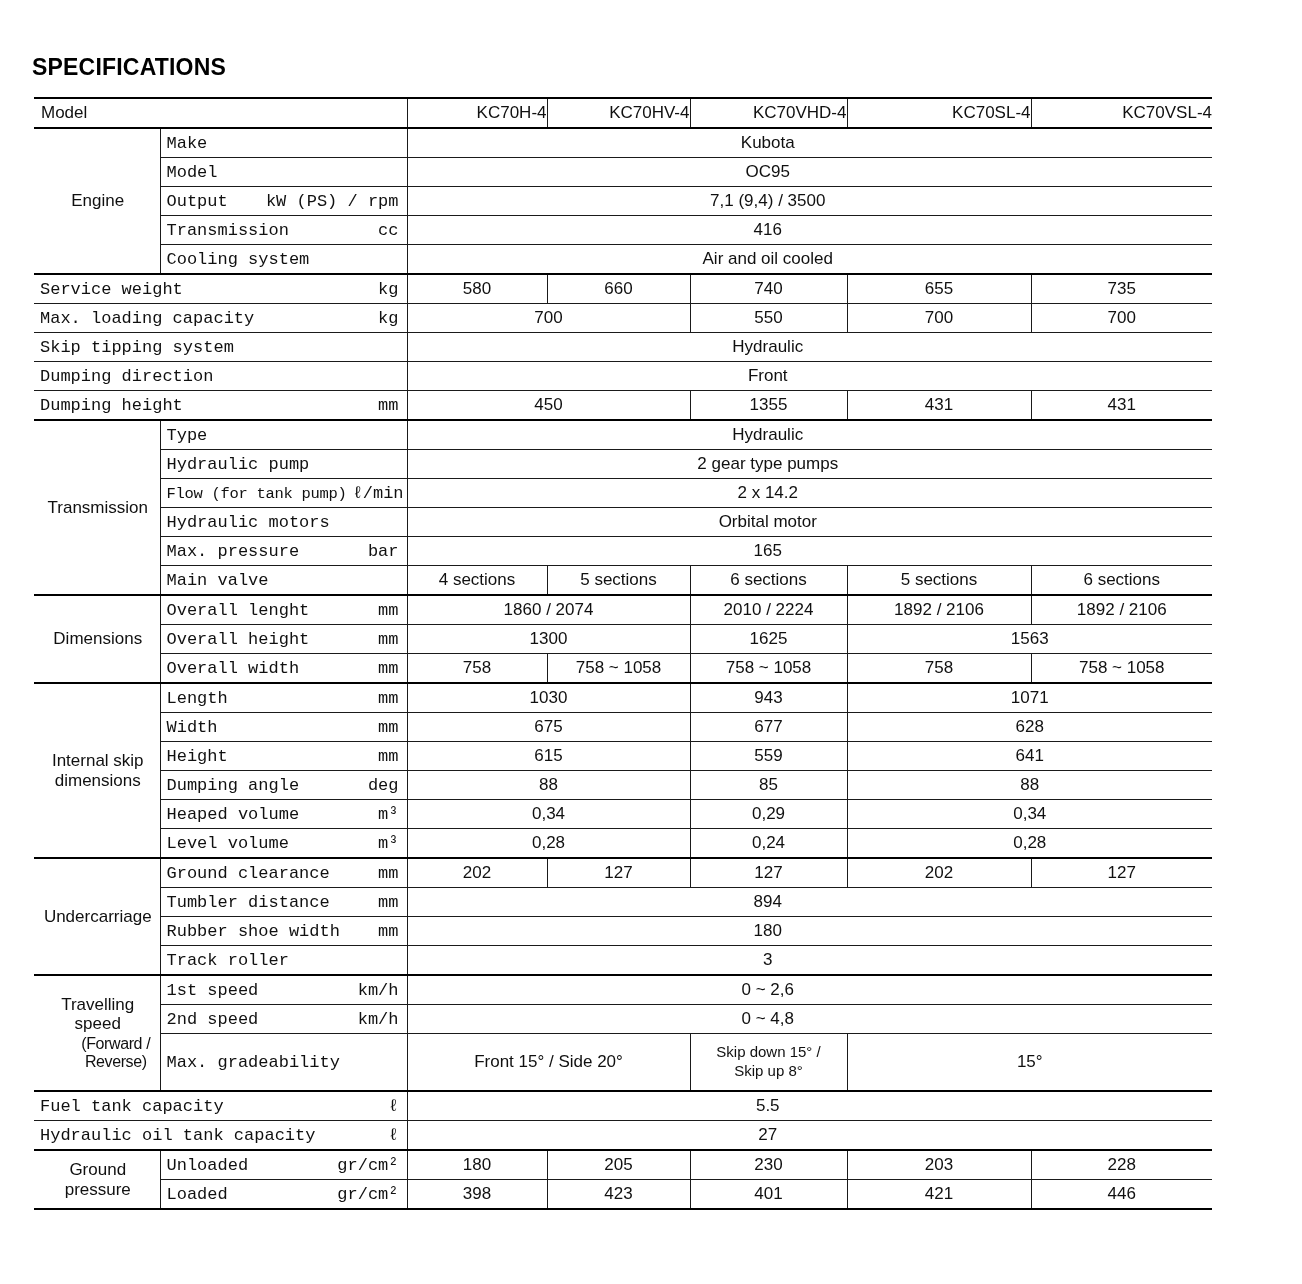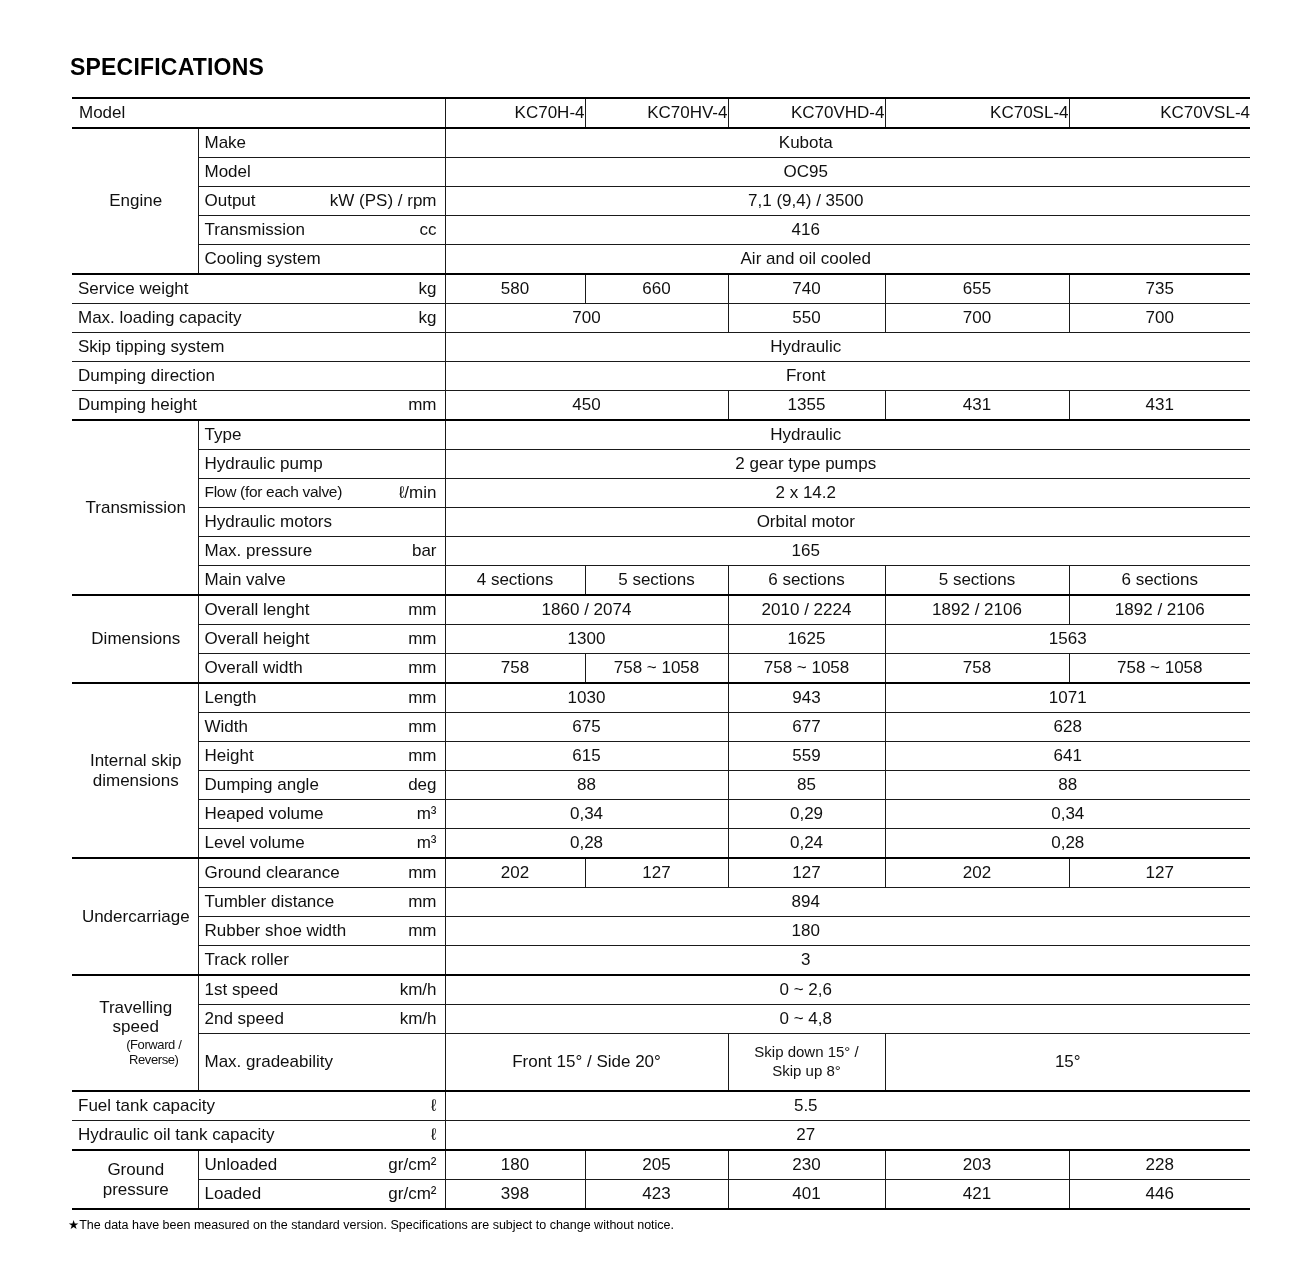--- a/index.html
+++ b/index.html
@@ -2,21 +2,21 @@
 <html><head>
 <meta charset="utf-8">
 <style>
   html,body{margin:0;padding:0;background:#ffffff;}
   body{
     width:1302px;height:1284px;
     font-family:"Liberation Sans",sans-serif;
     color:#111;
     -webkit-font-smoothing:antialiased;
   }
-  .page{padding:54px 0 0 68px;}
+  .page{padding:54px 0 0 30px;}
   h1.title{
     font-size:23px;font-weight:bold;letter-spacing:.2px;
     margin:0 0 16px 2px;color:#000;
   }
   table.spec{
     border-collapse:collapse;table-layout:fixed;
     width:1178px;margin-left:4px;
   }
   col.c-group{width:126px;}
   col.c-sub{width:247px;}
@@ -31,25 +31,26 @@
     border-bottom:1.3px solid #1a1a1a;
     overflow:hidden;
   }
   thead th{border-top:2.4px solid #000;border-bottom:2.2px solid #000;}
   th.model-head{text-align:left;padding-left:7px;}
   th.model-col{text-align:right;border-left:1.3px solid #1a1a1a;}
   td.group{
     border-bottom:2.2px solid #000;
     text-align:center;padding:0 4px 0 6px;line-height:1.12;
   }
-  td.group .note{font-size:13px;letter-spacing:-.4px;margin-top:2px;margin-left:36px;}
+  td.group .note{font-size:16px;letter-spacing:-.4px;margin-top:2px;margin-left:36px;}
   td.label{text-align:left;}
   td.label .cellwrap{
-    display:flex;justify-content:space-between;align-items:flex-start;
+    display:flex;justify-content:space-between;align-items:flex-end;
     padding:0 8px 0 6px;
+    font-family:Liberation Mono, monospace;
   }
   td.label.sub{border-left:1.3px solid #1a1a1a;}
   td.label .lbl{white-space:nowrap;}
   td.label .lbl.small{font-size:15.5px;letter-spacing:-.3px;}
   td.label .unit{white-space:nowrap;padding-left:6px;}
   td.val{
     text-align:center;border-left:1.3px solid #1a1a1a;
     white-space:nowrap;
   }
   td.val.full{padding-right:84px;margin-top:42px;}
@@ -202,21 +203,21 @@
           <td class="label sub">
             <div class="cellwrap">
               <span class="lbl">Hydraulic pump</span>
             </div>
           </td>
           <td class="val full" colspan="5">2 gear type pumps</td>
         </tr>
         <tr>
           <td class="label sub">
             <div class="cellwrap">
-              <span class="lbl small">Flow (for each valve)</span>
+              <span class="lbl small">Flow (for tank pump)</span>
               <span class="unit">ℓ/min</span>
             </div>
           </td>
           <td class="val full" colspan="5">2 x 14.2</td>
         </tr>
         <tr>
           <td class="label sub">
             <div class="cellwrap">
               <span class="lbl">Hydraulic motors</span>
             </div>
@@ -470,14 +471,13 @@
           </td>
           <td class="val">398</td>
           <td class="val">423</td>
           <td class="val">401</td>
           <td class="val">421</td>
           <td class="val">446</td>
         </tr>
       </tbody>
   </table>
 
-  <p class="footnote">★The data have been measured on the standard version. Specifications are subject to change without notice.</p>
 </div>
 
 </body></html>

